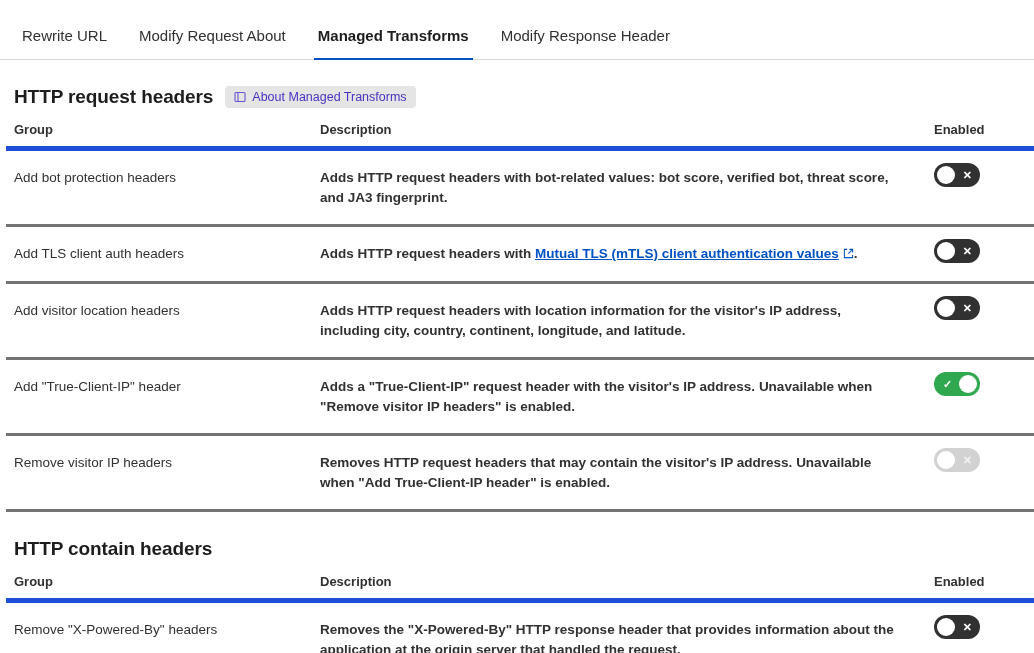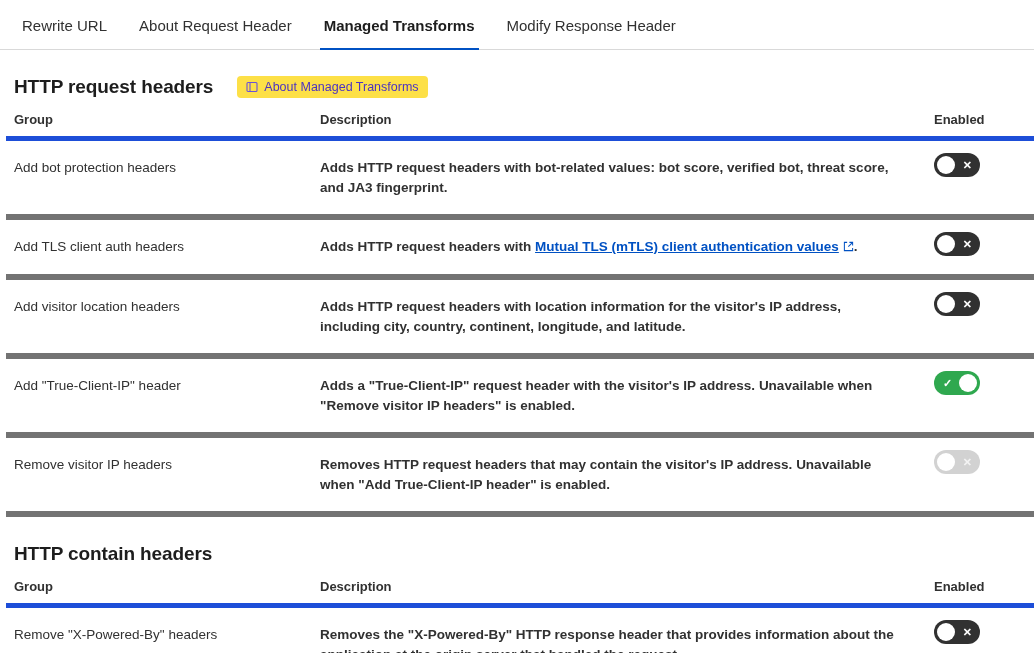--- a/index.html
+++ b/index.html
@@ -10,21 +10,21 @@
     font-family: "Liberation Sans", sans-serif;
     color: #313131;
     overflow: hidden;
   }
   .page { width: 1034px; height: 653px; position: relative; }
 
   
   .tabbar {
     display: flex;
     align-items: flex-end;
-    height: 50px;
+    height: 60px;
     border-bottom: 1px solid #d9d9d9;
     padding: 0 6px;
   }
   .tab {
     position: relative;
     font-size: 15px;
     color: #313131;
     padding: 0 16px 15px 16px;
     line-height: 16px;
     cursor: pointer;
@@ -40,34 +40,34 @@
     left: 12px; right: 12px; bottom: -1px;
     height: 2px;
     background: #0051c3;
   }
 
   
   .section { padding: 0 6px; }
   .section-head {
     display: flex;
     align-items: center;
-    gap: 24px;
+    gap: 12px;
     margin: 26px 0 14px 8px;
   }
   .section-title {
     font-size: 19px;
     font-weight: bold;
     color: #1d1d1d;
     letter-spacing: -0.1px;
   }
   .about-pill {
     display: inline-flex;
     align-items: center;
     gap: 6px;
-    background: #fde047;
+    background: #e5e5e5;
     border-radius: 4px;
     padding: 4px 9px;
     color: #4b32c3;
     font-size: 12.5px;
     cursor: pointer;
   }
   .about-pill svg { display: block; }
 
   
   table.mt { width: 100%; border-collapse: collapse; table-layout: fixed; }
@@ -79,21 +79,21 @@
     padding: 0 8px 9px 8px;
     border-bottom: 5px solid #1d4ed8;
   }
   table.mt th.c-group { width: 306px; }
   table.mt th.c-desc { width: 614px; margin-left: 12px; }
   table.mt th.c-enabled { width: 110px; }
   table.mt td {
     font-size: 13.5px;
     color: #313131;
     padding: 17px 8px 16px 8px;
-    border-bottom: 6px solid #737373;
+    border-bottom: 3px solid #737373;
     vertical-align: top;
     line-height: 20px;
   }
   table.mt td.group { white-space: normal; }
   table.mt td.desc { padding-right: 26px; font-weight: bold; }
   table.mt td.enabled { text-align: left; padding-top: 12px; }
 
   .desc a {
     color: #0051c3;
     text-decoration: underline;
@@ -140,21 +140,21 @@
   }
   .toggle.disabled .mark { color: #f3f3f3; }
 </style>
 </head>
 <body>
 
 <div class="page">
 
   <div class="tabbar">
     <div class="tab">Rewrite URL</div>
-    <div class="tab">About Request Header</div>
+    <div class="tab">Modify Request About</div>
     <div class="tab active">Managed Transforms</div>
     <div class="tab">Modify Response Header</div>
   </div>
 
   <div class="section">
     <div class="section-head">
       <div class="section-title">HTTP request headers</div>
       <div class="about-pill">
         <span>
           <svg width="12" height="12" viewBox="0 0 12 12" aria-hidden="true">

